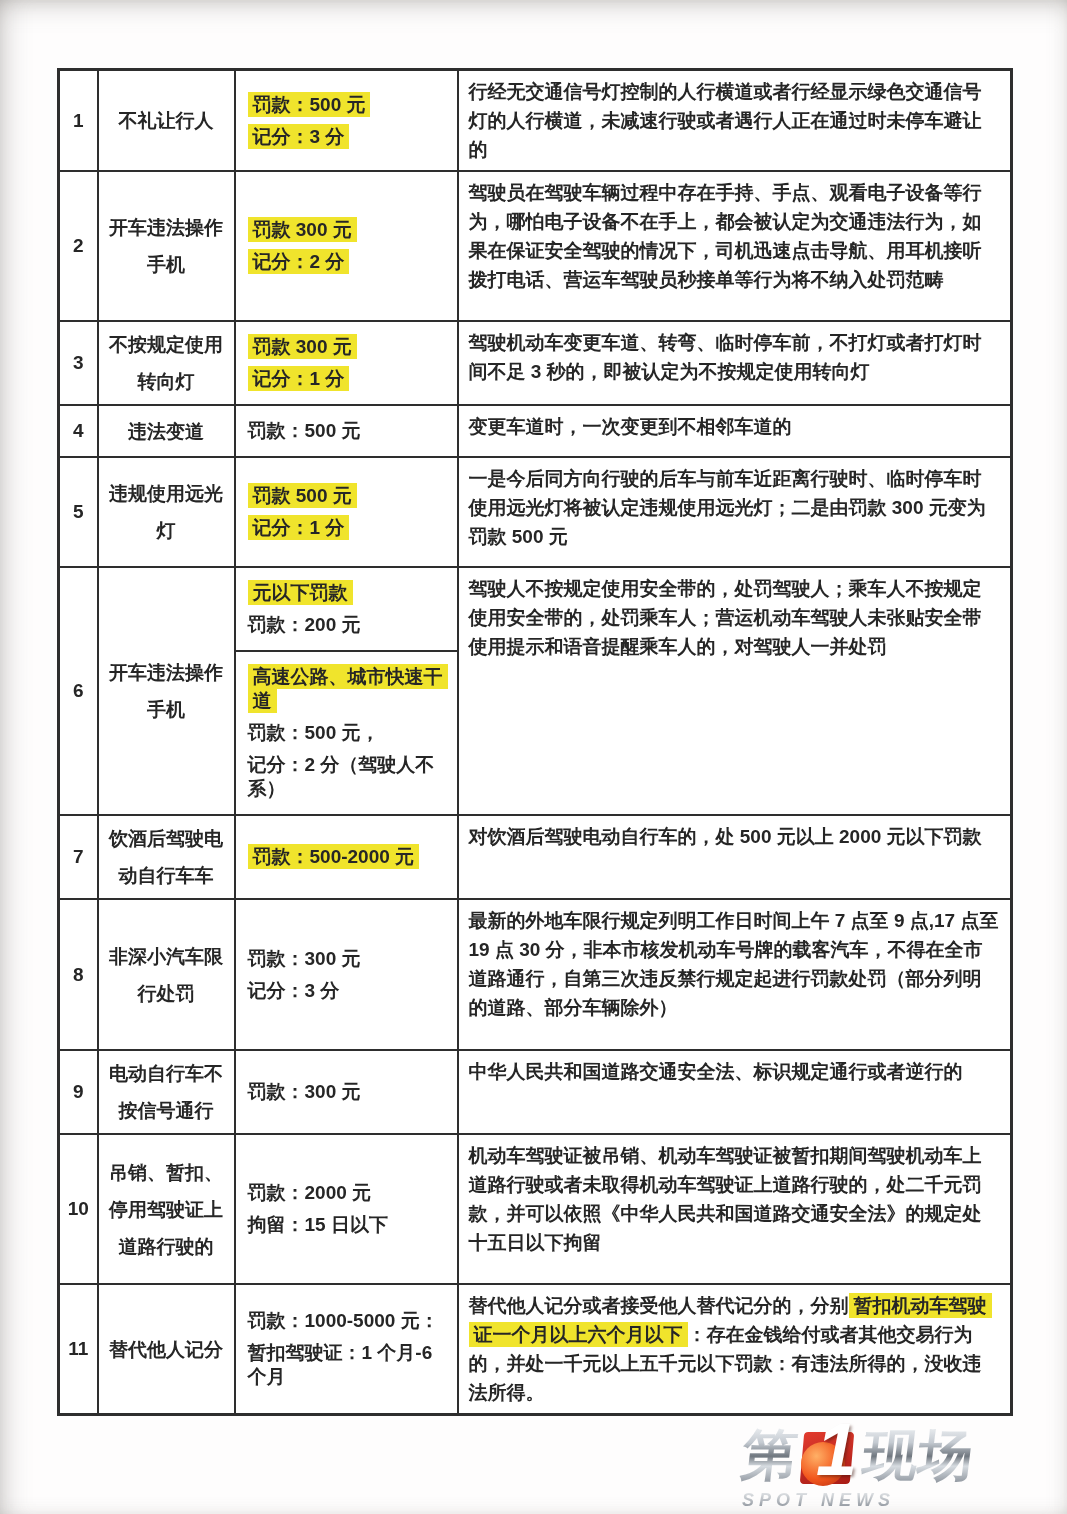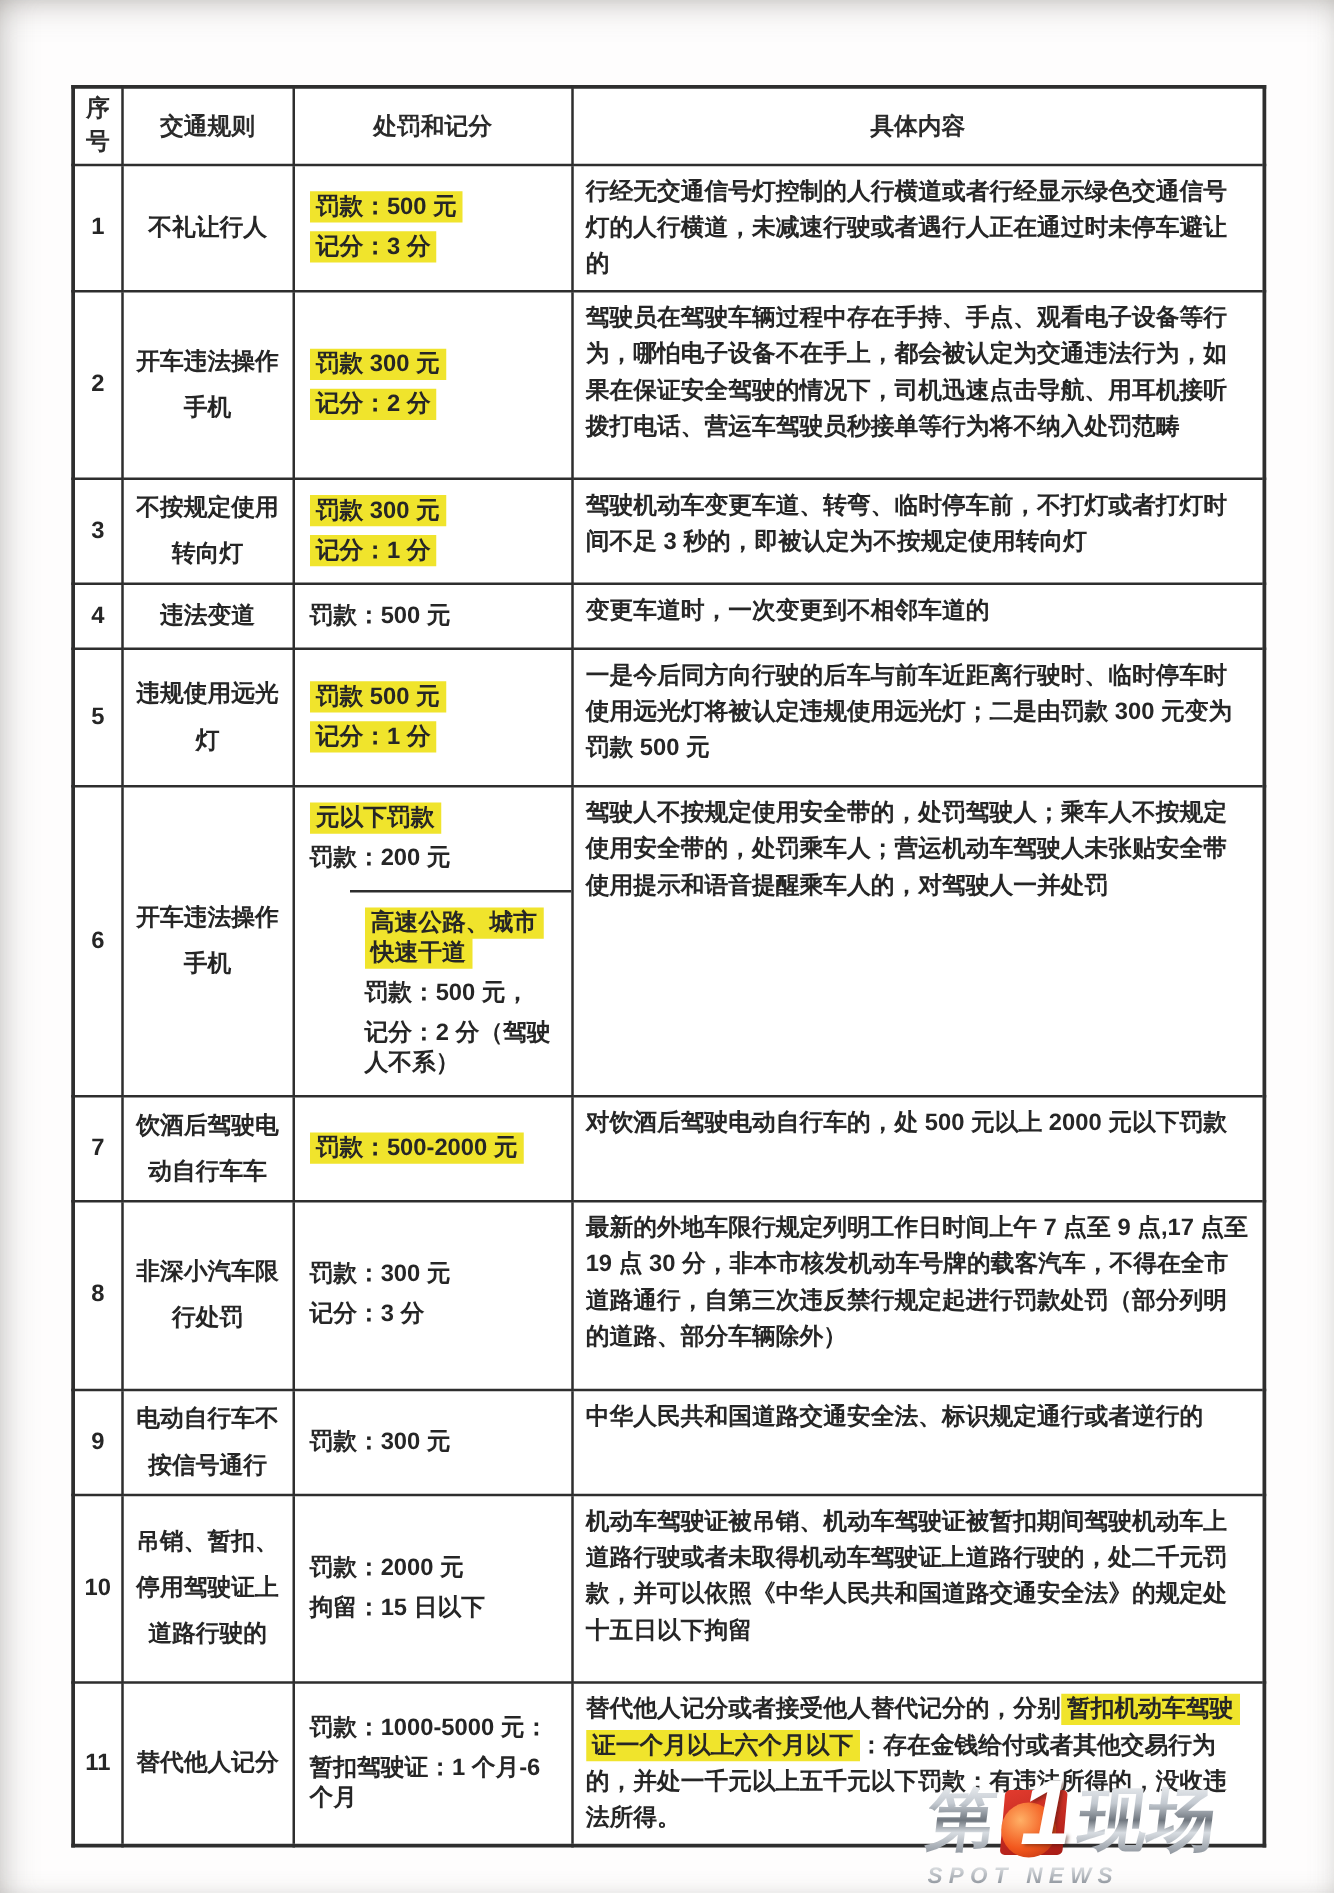--- a/index.html
+++ b/index.html
@@ -32,21 +32,21 @@
   tbody tr:nth-child(6){height:205px}
   tbody tr:nth-child(7){height:77px}
   tbody tr:nth-child(8){height:151px}
   tbody tr:nth-child(9){height:68px}
   tbody tr:nth-child(10){height:150px}
   tbody tr:nth-child(11){height:106px}
   td.c-id{text-align:center;padding:2px;}
   td.c-rule{text-align:center;line-height:37px;padding:4px 8px;word-break:break-all;}
   td.c-pen{padding:0;}
   .pen-group{padding:5px 12px;}
-  .pen-group + .pen-group{border-top:2px solid var(--border);margin-left:44px;}
+  .pen-group + .pen-group{border-top:2px solid var(--border);}
   .pen-line{margin:8px 0;line-height:24px;word-break:break-all;}
   td.c-detail{padding:6px 10px;line-height:29px;vertical-align:top;text-align:left;word-break:break-all;}
   .hl{background:var(--highlight);padding:2px 5px;
       -webkit-box-decoration-break:clone;box-decoration-break:clone;}
   
   .logo{position:absolute;left:742px;top:1424px;width:252px;}
   .logo-main{display:flex;align-items:flex-start;height:64px;}
   .logo-char{font-size:55px;line-height:62px;font-weight:bold;transform:skewX(-7deg);
       background:linear-gradient(180deg,#f3f5f7 0%,#c4cad1 30%,#70777f 52%,#d7dce1 68%,#848b94 100%);
       -webkit-background-clip:text;background-clip:text;color:var(--logo_silver);
@@ -69,26 +69,20 @@
 
 <div class="page">
   <table class="rules-table">
     <colgroup>
       <col style="width:39px">
         <col style="width:137px">
         <col style="width:223px">
         <col style="width:554px">
     </colgroup>
     <thead>
-      <tr class="header-row">
-        <th class="h-id">序号</th>
-        <th>交通规则</th>
-        <th>处罚和记分</th>
-        <th>具体内容</th>
-      </tr>
     </thead>
     <tbody>
         <tr>
           <td class="c-id">1</td>
           <td class="c-rule">不礼让行人</td>
           <td class="c-pen">
             <div class="pen-group">
               <div class="pen-line"><span class="hl">罚款：500 元</span></div>
               <div class="pen-line"><span class="hl">记分：3 分</span></div>
             </div>

